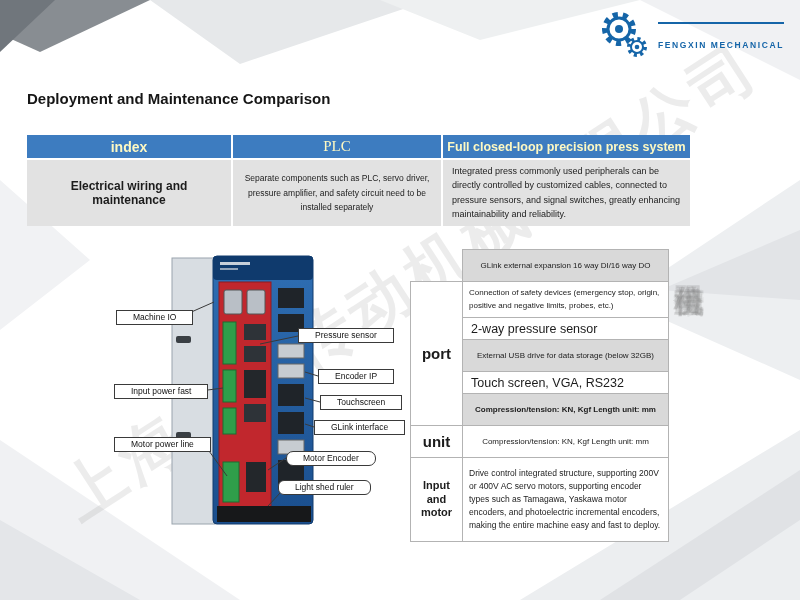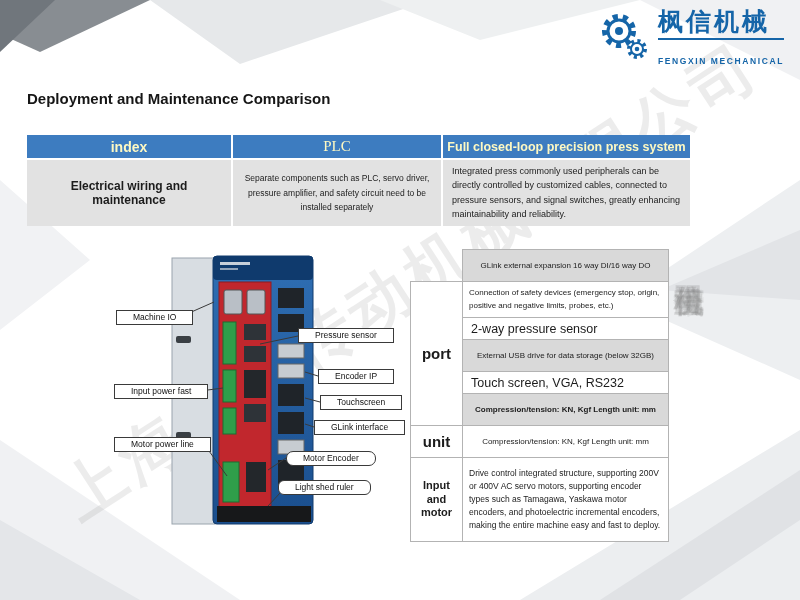--- a/index.html
+++ b/index.html
@@ -94,21 +94,20 @@
   <div class="logo">
     <svg width="54" height="54" viewBox="0 0 54 54">
       <circle cx="23" cy="21" r="14" fill="none" stroke="#1565a8" stroke-width="6" stroke-dasharray="5 4.9"></circle>
       <circle cx="23" cy="21" r="11" fill="none" stroke="#1565a8" stroke-width="3"></circle>
       <circle cx="23" cy="21" r="4" fill="#1565a8"></circle>
       <circle cx="41" cy="39" r="8" fill="none" stroke="#1565a8" stroke-width="4" stroke-dasharray="3 3.3"></circle>
       <circle cx="41" cy="39" r="6" fill="none" stroke="#1565a8" stroke-width="2"></circle>
       <circle cx="41" cy="39" r="2.3" fill="#1565a8"></circle>
     </svg>
     <div class="logo-text">
-      <div class="logo-cn">枫信机械</div>
       <div class="logo-en">FENGXIN MECHANICAL</div>
     </div>
   </div>
 
   <div class="page-title">Deployment and Maintenance Comparison</div>
 
   <table class="cmp">
     <colgroup>
         <col style="width:205px">
         <col style="width:210px">

